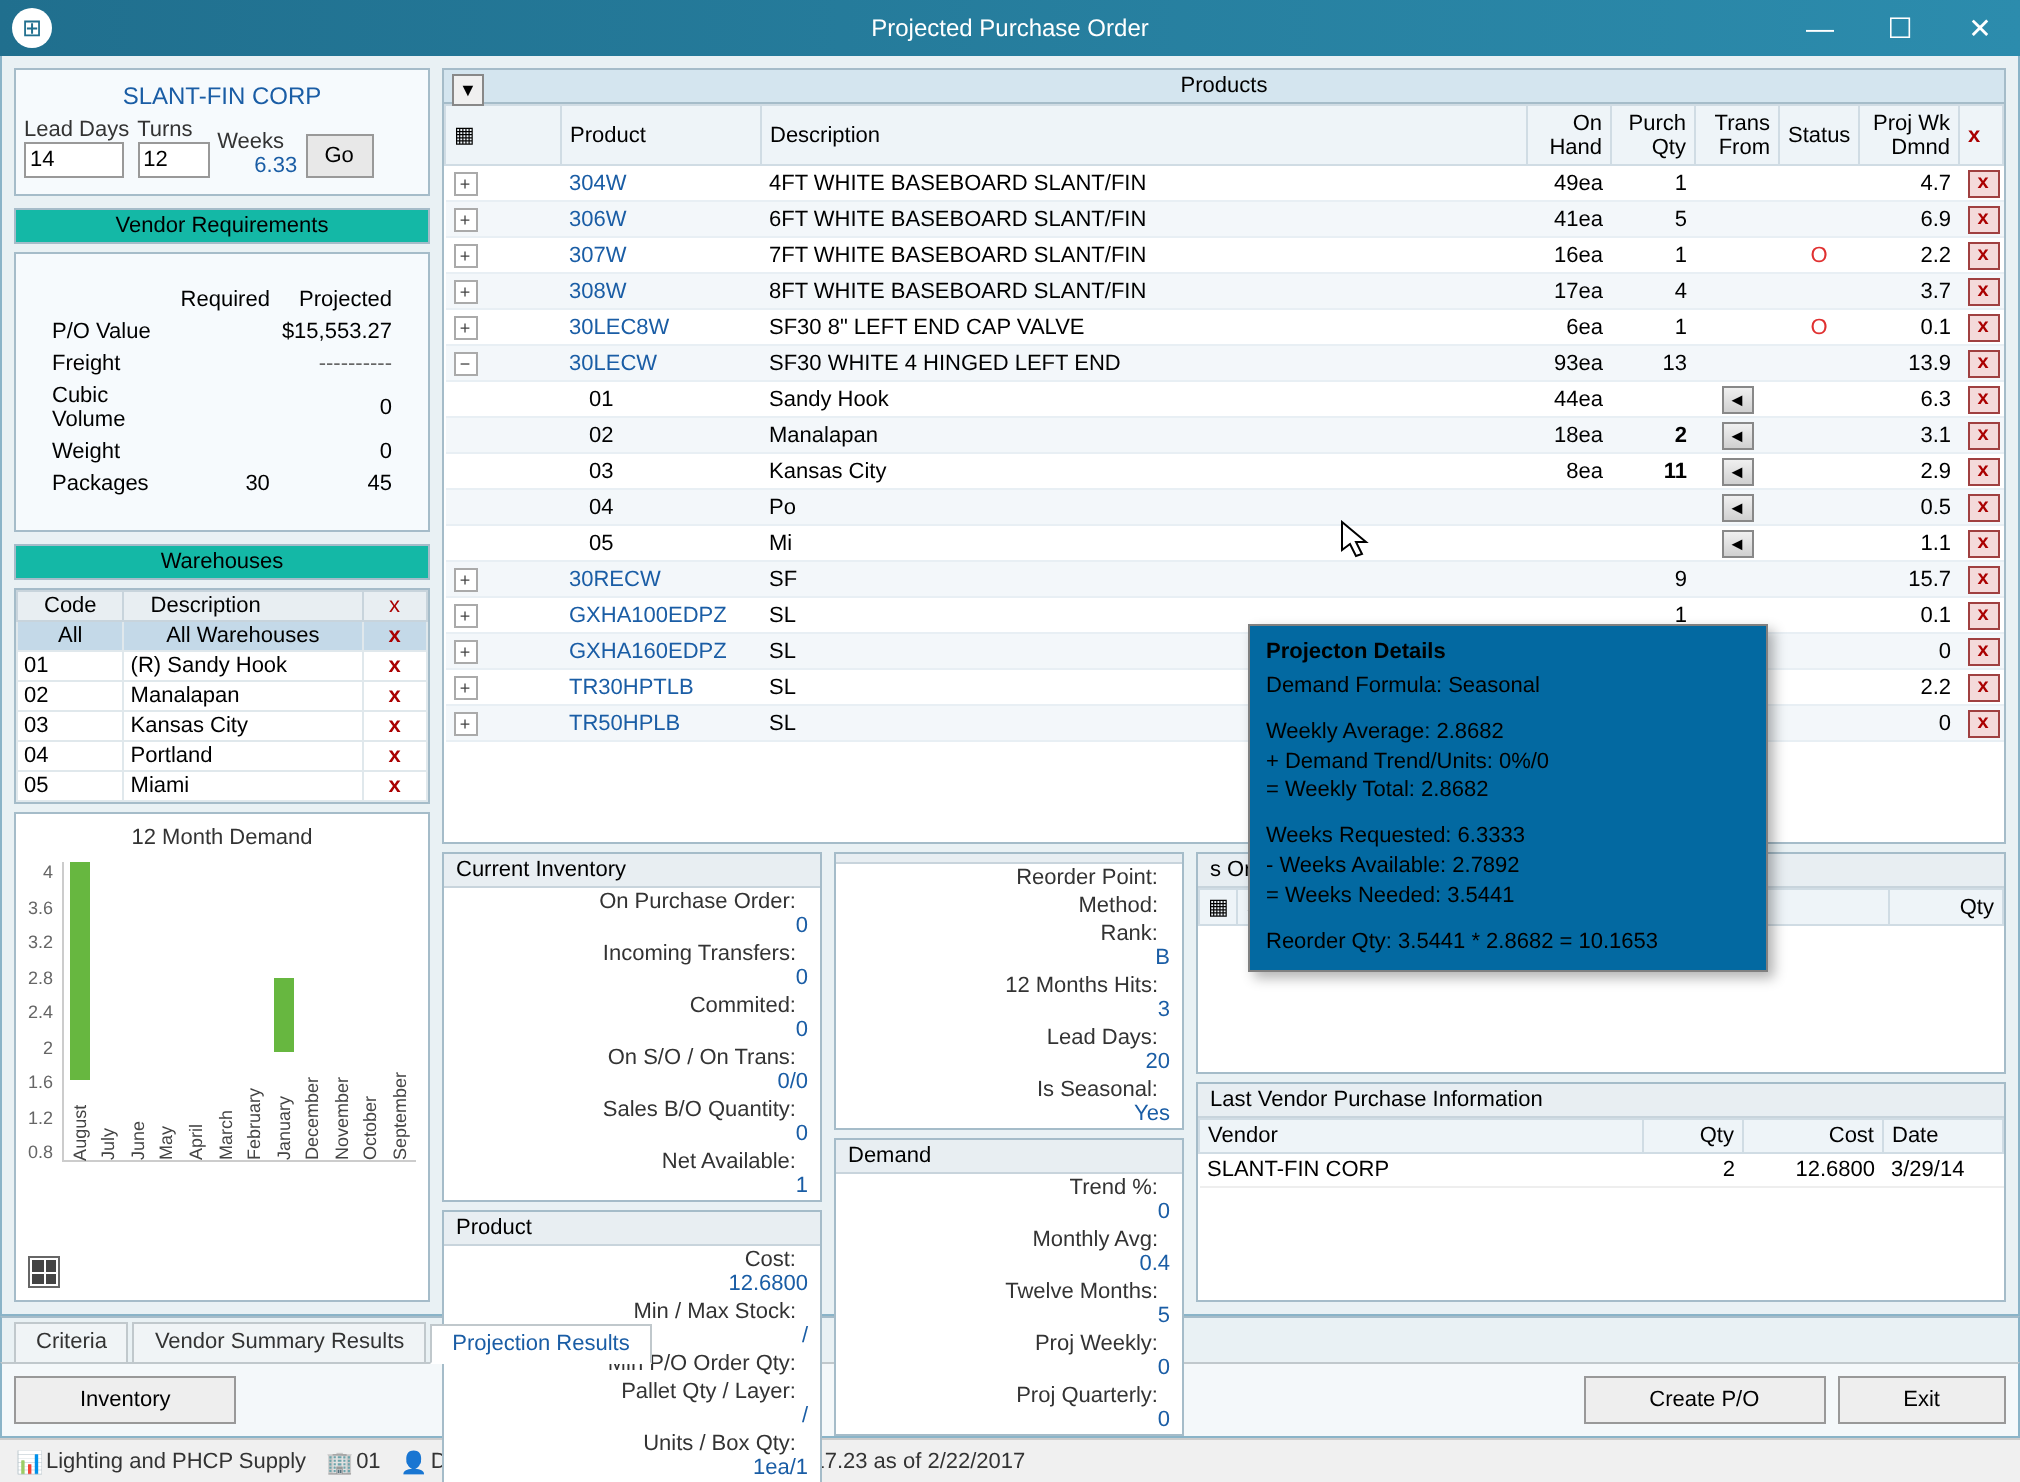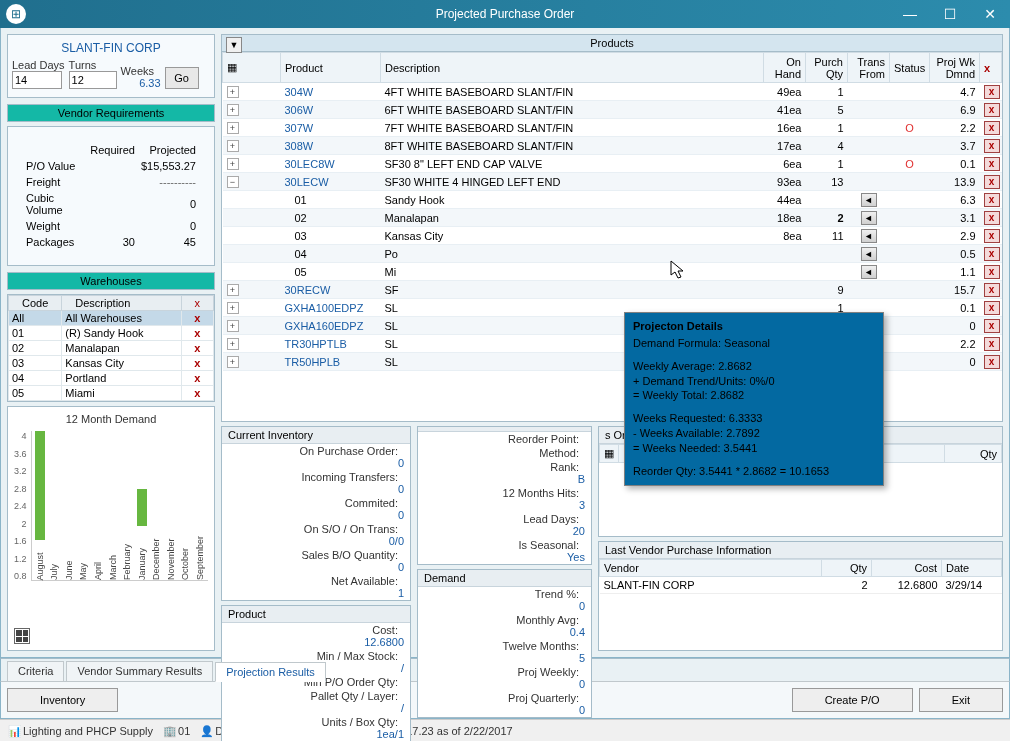--- a/index.html
+++ b/index.html
@@ -25,21 +25,21 @@
   
   .group-label { background: #14b8a6; text-align: center; padding: 2px; border: 1px solid #a5bcc9; font-size: 11px; margin-top: 2px;}
   .reqtable { width: 100%; font-size: 11px; }
   .reqtable td { padding: 1px 2px;}
   .reqtable td.num { text-align: right; }
   .dashed { color: #666; }
   
   .whtable { width: 100%; font-size: 11px; border-collapse: collapse;}
   .whtable th { background: #e8eef2; border: 1px solid #c8d4dc; padding: 1px 13px; text-align: left; font-weight: normal;}
   .whtable td { border: 1px solid #e0e8ec; padding: 1px 3px; background: #fff;}
-  .whtable tr.selected td { background: #c4d9e8; }
+  .whtable tr.selected td { background: #c4d9e8; text-align: center; }
   .del-x { color: #a00; font-weight: bold; text-align: center;}
   
   .chart-panel { flex: 1; display: flex; flex-direction: column; border: 1px solid #a5bcc9; background: #fff; padding: 6px; position: relative;}
   .chart-title { text-align: center; font-size: 11px; padding-bottom: 6px; color: #333;}
   .chart-body { flex: 1; display: flex; }
   .chart-yaxis { display: flex; flex-direction: column; justify-content: space-between; font-size: 9px; color: #666; padding-right: 4px; text-align: right; height: 150px;}
   .chart-bars { flex: 1; display: flex; align-items: flex-end; gap: 2px; border-left: 1px solid #ccc; border-bottom: 1px solid #ccc; padding: 0 2px; height: 150px;}
   .bar-slot { flex: 1; display: flex; flex-direction: column; align-items: center; height: 100%; justify-content: flex-end;}
   .bar { width: 80%; background: #67b740; }
   .bar-lbl { writing-mode: vertical-rl; transform: rotate(180deg); font-size: 9px; color: #444; margin-top: 4px; height: 50px;}
@@ -113,21 +113,21 @@
   <div class="leftcol">
     <div class="panel">
       <div class="vendor-hdr">SLANT-FIN CORP</div>
       <div class="fieldrow">
         <div class="field">
           <label>Lead Days</label>
           <input style="text-align: left; width: 50px;" value="14">
         </div>
         <div class="field">
           <label>Turns</label>
-          <input style="text-align: left; width: 48px;" value="12">
+          <input style="text-align: left; width: 36px;" value="12">
         </div>
         <div class="field">
           <label>Weeks</label>
           <div style="color:#1a5da5;text-align:right;width:40px;">6.33</div>
         </div>
         <button class="go-btn">Go</button>
       </div>
     </div>
 
     <div class="group-label">Vendor Requirements</div>
@@ -428,21 +428,21 @@
                 <td class="num">3.1</td>
                 <td class="x-cell"><span class="x-btn">x</span></td>
               </tr>
               <tr>
                 <td></td>
                 <td></td>
                 <td></td>
                 <td><span style="padding-left:10px;">03</span></td>
                 <td>Kansas City</td>
                 <td class="num">8ea</td>
-                <td class="num" style="font-weight:normal;">11</td>
+                <td class="num" style="font-weight:bold;">11</td>
                 <td style="text-align:center;"><span class="trans-arrow">◄</span></td>
                 <td style="text-align:center;"></td>
                 <td class="num">2.9</td>
                 <td class="x-cell"><span class="x-btn">x</span></td>
               </tr>
               <tr class="alt">
                 <td></td>
                 <td></td>
                 <td></td>
                 <td><span style="padding-left:10px;">04</span></td>

